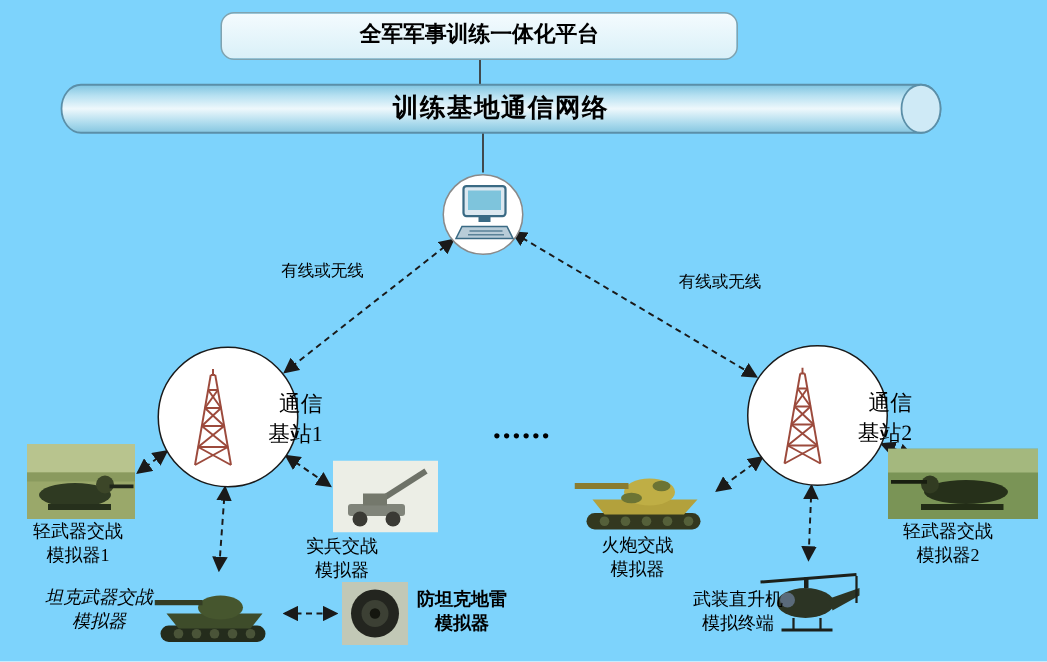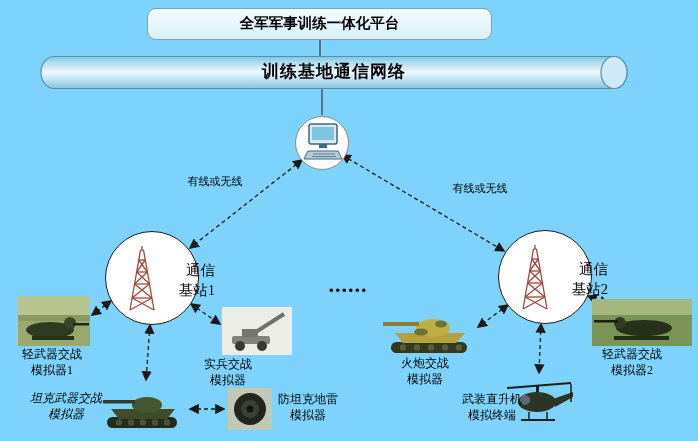--- a/index.html
+++ b/index.html
@@ -242,21 +242,21 @@
       <rect x="22" y="37" width="55" height="4" fill="#222c16"></rect>
     </svg>
   </div>
 
   <div class="lbl" style="left:8px;top:347px;width:88px;">轻武器交战
 模拟器1</div>
   <div class="lbl" style="left:24px;top:391px;width:84px;font-style:italic;">坦克武器交战
 模拟器</div>
   <div class="lbl" style="left:192px;top:357px;width:72px;">实兵交战
 模拟器</div>
-  <div class="lbl" style="left:272px;top:392px;width:72px;">防坦克地雷
+  <div class="lbl" style="left:272px;top:392px;width:72px;font-weight:bold;">防坦克地雷
 模拟器</div>
   <div class="lbl" style="left:390px;top:356px;width:70px;">火炮交战
 模拟器</div>
   <div class="lbl" style="left:456px;top:392px;width:72px;">武装直升机
 模拟终端</div>
   <div class="lbl" style="left:588px;top:347px;width:88px;">轻武器交战
 模拟器2</div>
 
 </div>
 

